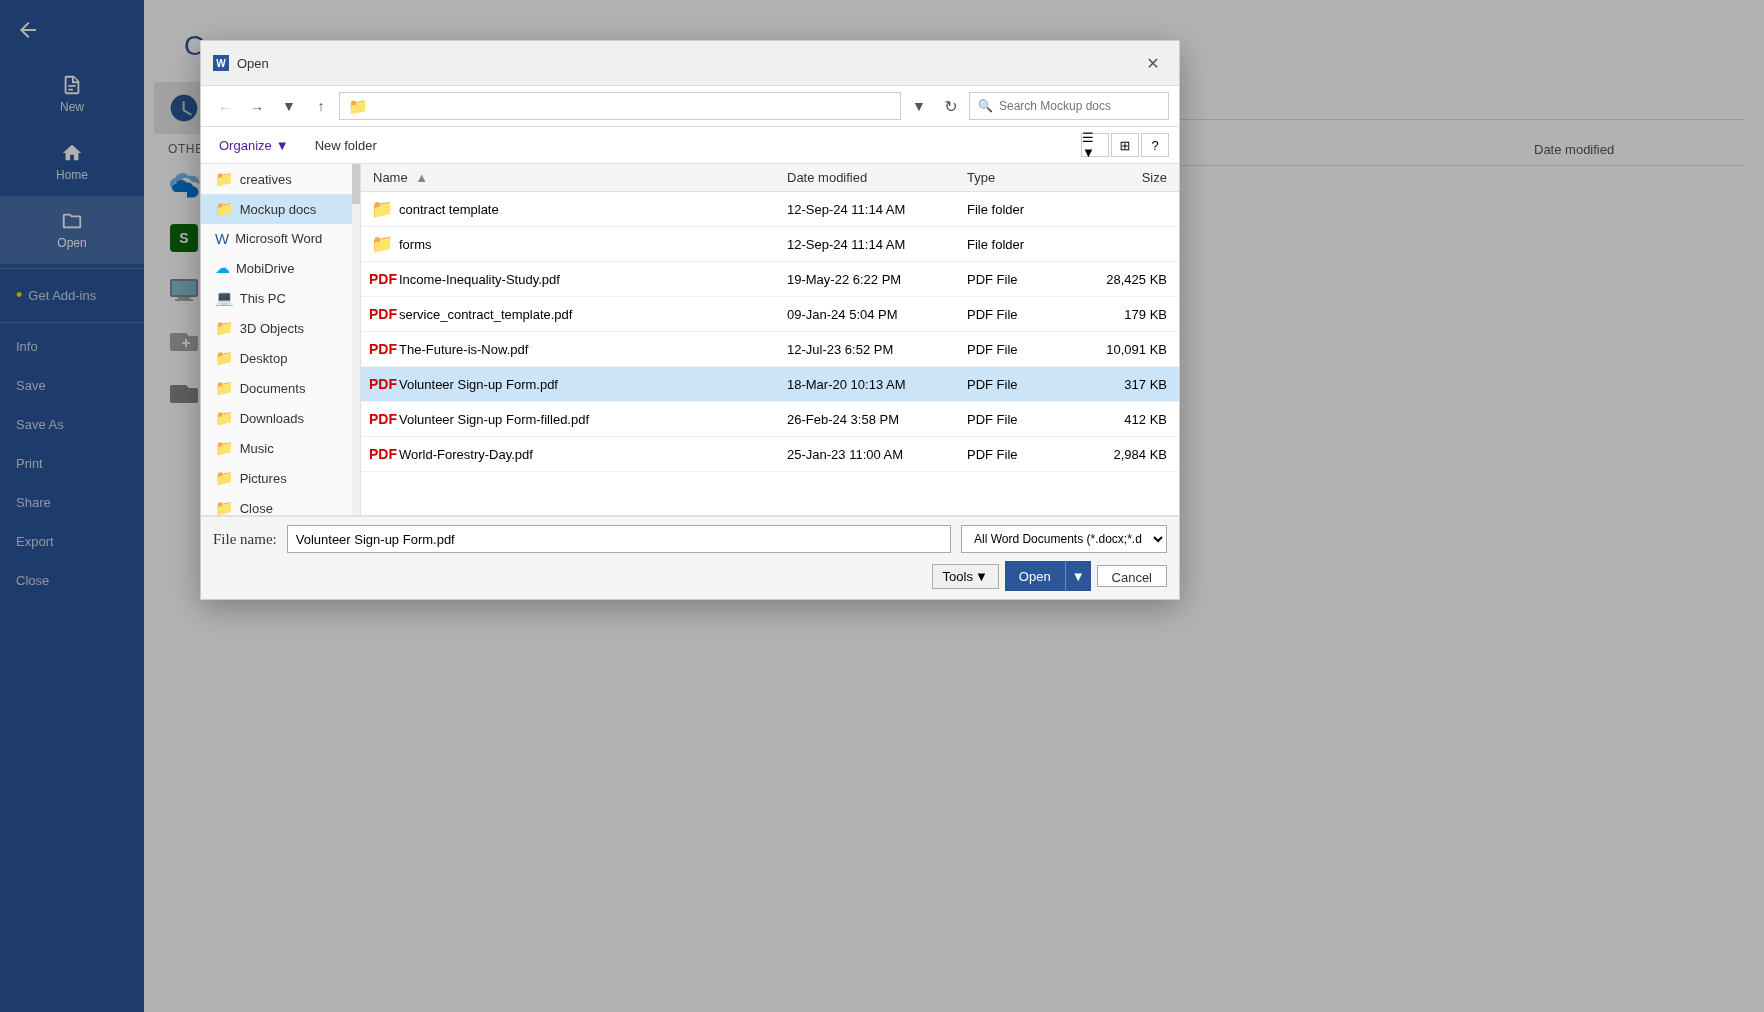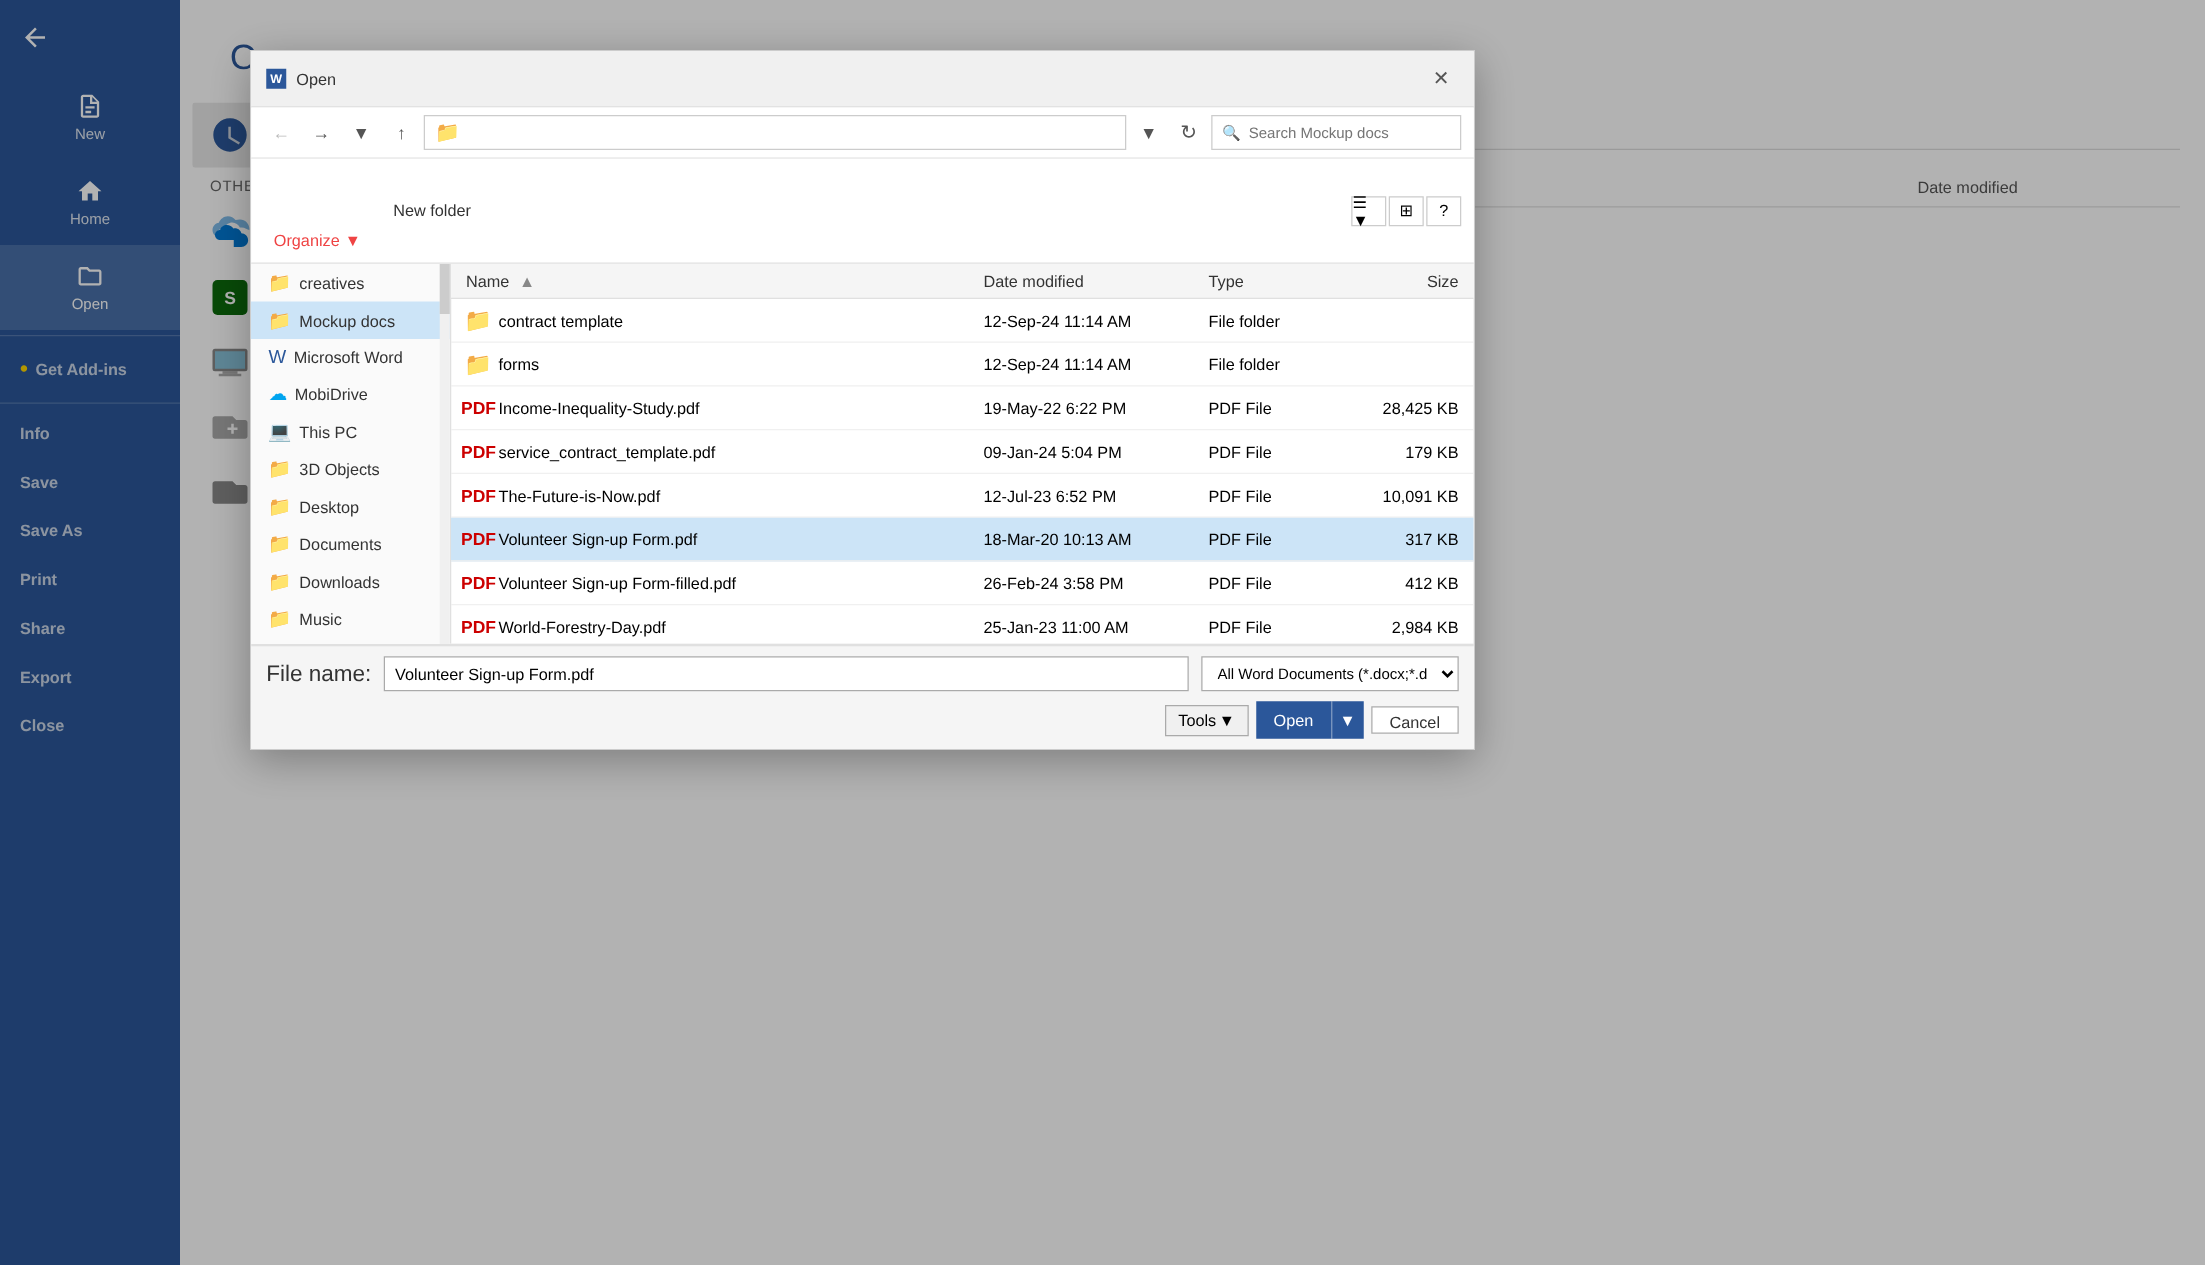--- a/index.html
+++ b/index.html
@@ -36,21 +36,20 @@
       background: rgba(255,255,255,0.15);
       color: white;
     }
     .sidebar-nav-item svg { width: 22px; height: 22px; fill: white; }
     .sidebar-divider { border-bottom: 1px solid rgba(255,255,255,0.2); margin: 4px 0; }
     .sidebar-text-item {
       padding: 12px 16px;
       font-size: 13px;
       cursor: pointer;
       color: rgba(255,255,255,0.75);
-      font-weight: bold;
     }
     .sidebar-text-item.has-dot {
       display: flex;
       align-items: center;
       gap: 6px;
     }
     .sidebar-text-item.has-dot::before {
       content: '•';
       color: #ffd700;
       font-size: 18px;
@@ -291,22 +290,21 @@
     }
     .organize-btn {
       display: flex;
       align-items: center;
       gap: 4px;
       padding: 4px 8px;
       border: none;
       background: transparent;
       cursor: pointer;
       font-size: 13px;
-      color: #ef4444;
-      margin-top: 48px;
+      color: #4c1d95;
     }
     .new-folder-btn {
       padding: 4px 10px;
       border: none;
       background: transparent;
       cursor: pointer;
       font-size: 13px;
       color: #333;
     }
     .view-btns {
@@ -407,23 +405,24 @@
     .dialog-footer {
       border-top: 1px solid #e0e0e0;
       padding: 8px 12px;
       display: flex;
       align-items: center;
       gap: 10px;
       flex-shrink: 0;
       background: #f5f5f5;
     }
     .filename-label {
-      font-size: 18px;
+      font-size: 15px;
       color: #333;
       white-space: nowrap;
+      font-family: Liberation Serif, serif;
     }
     .filename-input {
       flex: 1;
       height: 28px;
       border: 1px solid #aaa;
       padding: 0 8px;
       font-size: 13px;
       outline: none;
     }
     .filetype-select {

